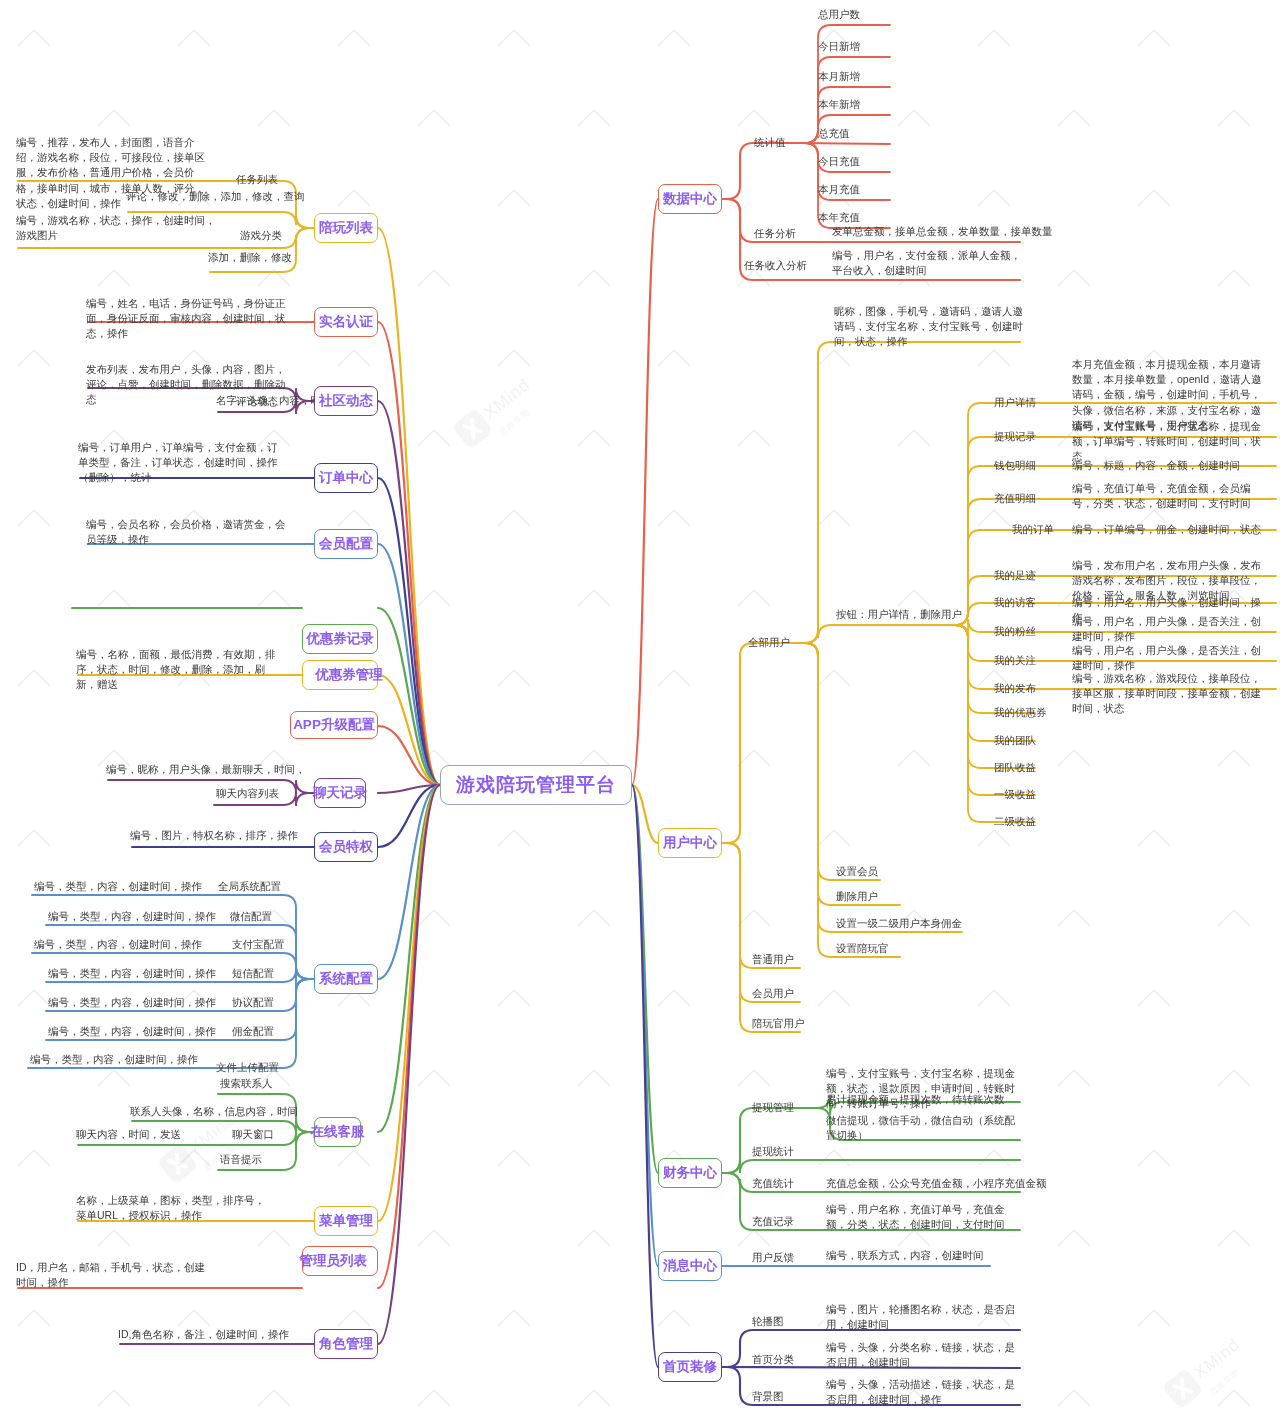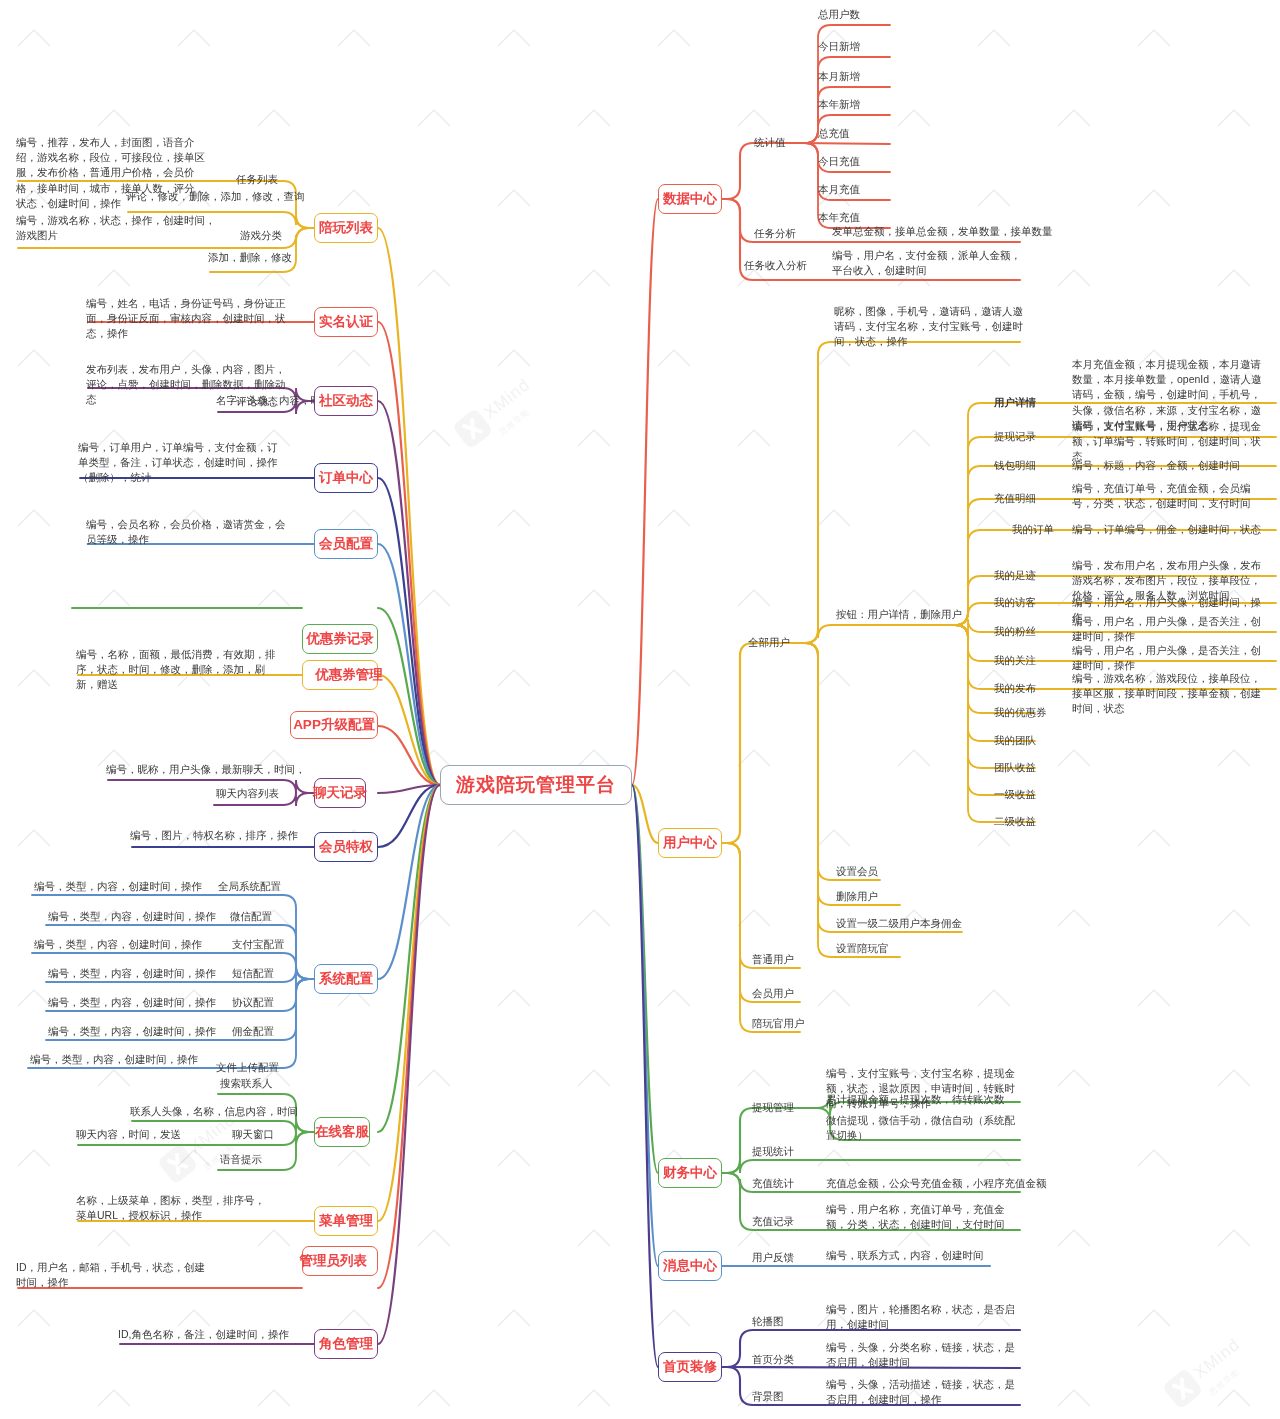--- a/index.html
+++ b/index.html
@@ -33,21 +33,21 @@
   .wm .wmx:after{transform:rotate(-34deg);}
   .wm b{font-size:17px;font-weight:400;}
   .wm i{font-style:normal;font-size:8px;display:block;margin-left:34px;}
 
   #edges{position:absolute;left:0;top:0;z-index:1;pointer-events:none;}
 
   
   .node{
     position:absolute;z-index:3;box-sizing:border-box;
     background:#fff;border:1.6px solid #999;border-radius:7px;
-    font-weight:bold;color:#ef4444;
+    font-weight:bold;color:#8b5cf6;
     display:flex;align-items:center;justify-content:center;
     text-align:center;white-space:nowrap;
   }
   .root{
     font-size:19px;padding:0 22px;border-width:1.4px;border-color:#9aa4b5;
     border-radius:9px;letter-spacing:1px;
   }
   .lvl1{font-size:13.5px;padding:0 10px;}
   
   .lbl{
@@ -211,21 +211,21 @@
     </div>
     <div class="node lvl1" style="left: 314px; top: 778px; width: 52px; height: 30px; border-color: rgb(122, 63, 126);">
       <span>聊天记录</span>
     </div>
     <div class="node lvl1" style="left: 314px; top: 832px; width: 64px; height: 30px; border-color: rgb(59, 63, 143);">
       <span>会员特权</span>
     </div>
     <div class="node lvl1" style="left: 314px; top: 964px; width: 64px; height: 30px; border-color: rgb(91, 143, 201);">
       <span>系统配置</span>
     </div>
-    <div class="node lvl1" style="left: 314px; top: 1117px; width: 56px; height: 30px; border-color: rgb(90, 168, 79);">
+    <div class="node lvl1" style="left: 314px; top: 1117px; width: 47px; height: 30px; border-color: rgb(90, 168, 79);">
       <span>在线客服</span>
     </div>
     <div class="node lvl1" style="left: 314px; top: 1206px; width: 64px; height: 30px; border-color: rgb(233, 180, 35);">
       <span>菜单管理</span>
     </div>
     <div class="node lvl1" style="left: 302px; top: 1246px; width: 76px; height: 30px; border-color: rgb(232, 96, 76); justify-content: flex-end;">
       <span>管理员列表</span>
     </div>
     <div class="node lvl1" style="left: 314px; top: 1329px; width: 64px; height: 30px; border-color: rgb(122, 63, 126);">
       <span>角色管理</span>
@@ -292,21 +292,21 @@
     <div class="lbl" style="left: 818px; top: 154px;">今日充值</div>
     <div class="lbl" style="left: 818px; top: 182px;">本月充值</div>
     <div class="lbl" style="left: 818px; top: 210px;">本年充值</div>
     <div class="lbl" style="left: 754px; top: 226px;">任务分析</div>
     <div class="lbl" style="left: 832px; top: 224px;">发单总金额，接单总金额，发单数量，接单数量</div>
     <div class="lbl" style="left: 744px; top: 258px;">任务收入分析</div>
     <div class="lbl wrap" style="left: 832px; top: 248px; width: 190px;">编号，用户名，支付金额，派单人金额，平台收入，创建时间</div>
     <div class="lbl" style="left: 748px; top: 635px;">全部用户</div>
     <div class="lbl wrap" style="left: 834px; top: 304px; width: 192px;">昵称，图像，手机号，邀请码，邀请人邀请码，支付宝名称，支付宝账号，创建时间，状态，操作</div>
     <div class="lbl" style="left: 836px; top: 607px;">按钮：用户详情，删除用户</div>
-    <div class="lbl" style="left: 994px; top: 395px; font-weight: bold;">用户详情</div>
+    <div class="lbl" style="left: 994px; top: 395px;">用户详情</div>
     <div class="lbl wrap" style="left: 1072px; top: 357px; width: 198px;">本月充值金额，本月提现金额，本月邀请数量，本月接单数量，openId，邀请人邀请码，金额，编号，创建时间，手机号，头像，微信名称，来源，支付宝名称，邀请码，支付宝账号，用户状态</div>
     <div class="lbl" style="left: 994px; top: 429px;">提现记录</div>
     <div class="lbl wrap" style="left: 1072px; top: 419px; width: 198px;">编号，支付宝账号，支付宝名称，提现金额，订单编号，转账时间，创建时间，状态</div>
     <div class="lbl" style="left: 994px; top: 458px;">钱包明细</div>
     <div class="lbl wrap" style="left: 1072px; top: 458px; width: 198px;">编号，标题，内容，金额，创建时间</div>
     <div class="lbl" style="left: 994px; top: 491px;">充值明细</div>
     <div class="lbl wrap" style="left: 1072px; top: 481px; width: 198px;">编号，充值订单号，充值金额，会员编号，分类，状态，创建时间，支付时间</div>
     <div class="lbl" style="left: 994px; top: 522px; margin-left: 18px;">我的订单</div>
     <div class="lbl wrap" style="left: 1072px; top: 522px; width: 198px;">编号，订单编号，佣金，创建时间，状态</div>
     <div class="lbl" style="left: 994px; top: 568px;">我的足迹</div>

